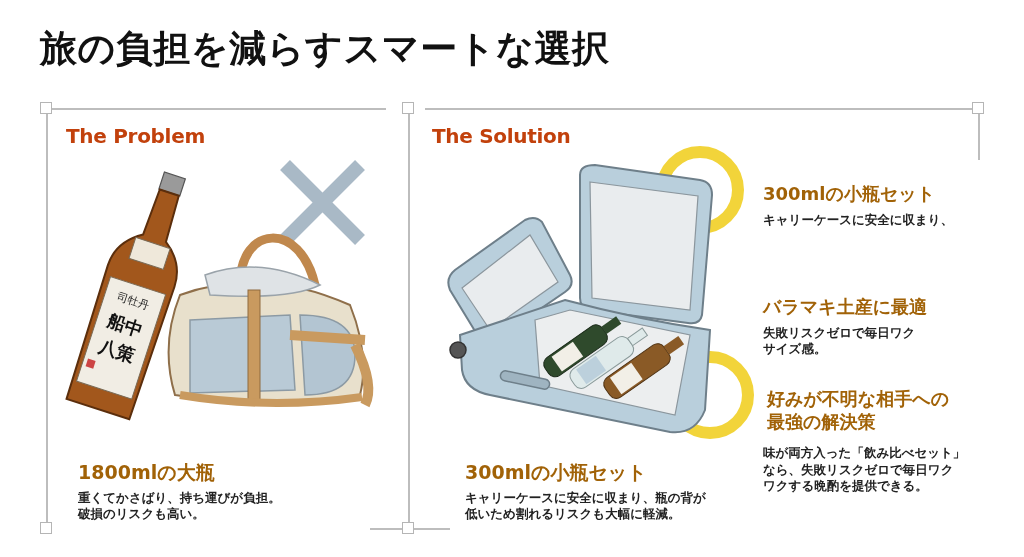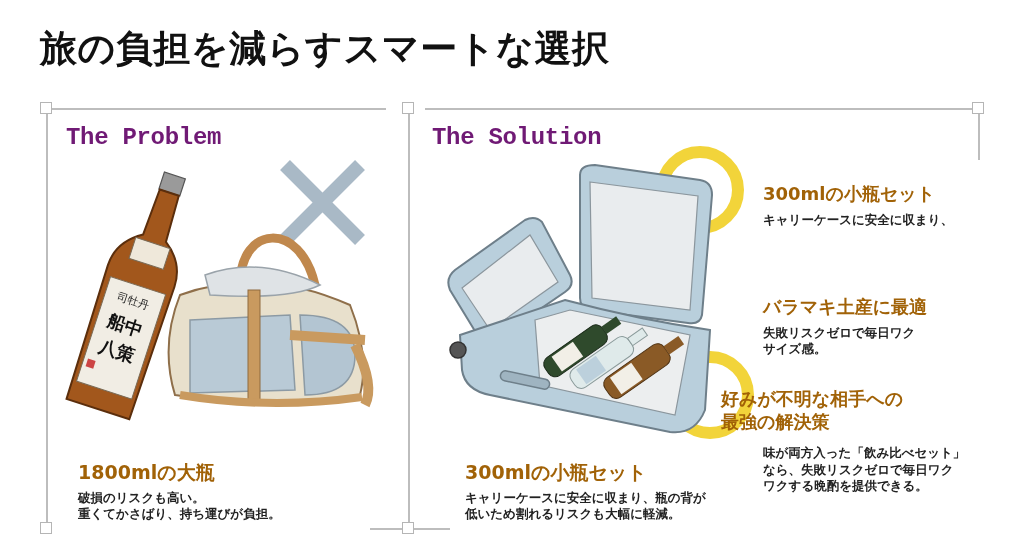--- a/index.html
+++ b/index.html
@@ -7,21 +7,21 @@
   body { position: relative; font-family: "DejaVu Sans", "Liberation Sans", sans-serif; color: #111; }
 
   .title { position: absolute; left: 40px; top: 24px; font-size: 37px; font-weight: bold; letter-spacing: 0.5px; color: #111; white-space: nowrap; }
 
   
   .hline, .vline { position: absolute; background: #bdbdbd; }
   .hline { height: 1.5px; }
   .vline { width: 1.5px; }
   .corner { position: absolute; width: 12px; height: 12px; border: 1.5px solid #b5b5b5; background: #fff; }
 
-  .panel-label { position: absolute; font-size: 24px; font-weight: bold; color: #701a75; letter-spacing: -0.3px; font-family: Liberation Mono, monospace; }
+  .panel-label { position: absolute; font-size: 20px; font-weight: bold; color: #c2410c; letter-spacing: -0.3px; }
 
   .feature-title { position: absolute; font-weight: bold; color: #a16207; white-space: nowrap; }
   .feature-desc { position: absolute; font-weight: bold; color: #222; line-height: 1.3; }
 
   svg { position: absolute; overflow: visible; }
 </style>
 </head>
 <body>
 
 <div class="title">旅の負担を減らすスマートな選択</div>
@@ -70,22 +70,22 @@
       <text x="65" y="140" font-size="11" text-anchor="middle" fill="#222" font-family="DejaVu Sans, sans-serif">司牡丹</text>
       <text x="65" y="168" font-size="18" text-anchor="middle" fill="#111" font-weight="bold" font-family="DejaVu Sans, sans-serif">船中</text>
       <text x="65" y="195" font-size="18" text-anchor="middle" fill="#111" font-weight="bold" font-family="DejaVu Sans, sans-serif">八策</text>
       <rect x="40" y="205" width="8" height="8" fill="#c44"></rect>
     </g>
   </svg>
 </div>
 
 <div class="feature-title" style="left:78px; top:460px; font-size:19px;">1800mlの大瓶</div>
 <div class="feature-desc" style="left:78px; top:490px; font-size:12.5px;">
+  <div>重くてかさばり、持ち運びが負担。</div>
   <div>破損のリスクも高い。</div>
-  <div>重くてかさばり、持ち運びが負担。</div>
 </div>
 
 <div>
 
   <svg style="left:650px; top:140px;" width="100" height="100" viewBox="0 0 100 100">
     <circle cx="50" cy="50" r="38" fill="none" stroke="#f2d43a" stroke-width="12"></circle>
   </svg>
   <svg style="left:660px; top:345px;" width="100" height="100" viewBox="0 0 100 100">
     <circle cx="50" cy="50" r="38" fill="none" stroke="#f2d43a" stroke-width="12"></circle>
   </svg>
@@ -136,21 +136,21 @@
     </div>
   </div>
   <div>
     <div class="feature-title" style="left:763px; top:295px; font-size:18px;">バラマキ土産に最適</div>
     <div class="feature-desc" style="left:763px; top:325px; font-size:12.5px;">
       <div>失敗リスクゼロで毎日ワク</div>
       <div>サイズ感。</div>
     </div>
   </div>
   <div>
-    <div class="feature-title" style="left:721px; top:387px; font-size:18px; line-height:1.3;">
+    <div class="feature-title" style="left:767px; top:387px; font-size:18px; line-height:1.3;">
       <div>好みが不明な相手への</div>
       <div>最強の解決策</div>
     </div>
     <div class="feature-desc" style="left:763px; top:445px; font-size:12.5px; line-height:1.33;">
       <div>味が両方入った「飲み比べセット」</div>
       <div>なら、失敗リスクゼロで毎日ワク</div>
       <div>ワクする晩酌を提供できる。</div>
     </div>
   </div>
 </div>

